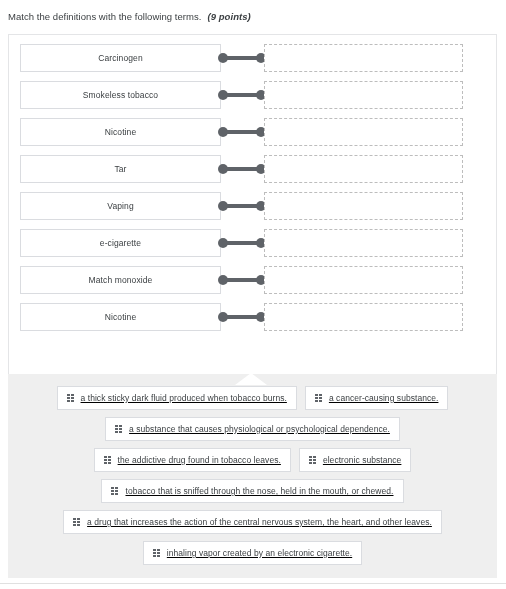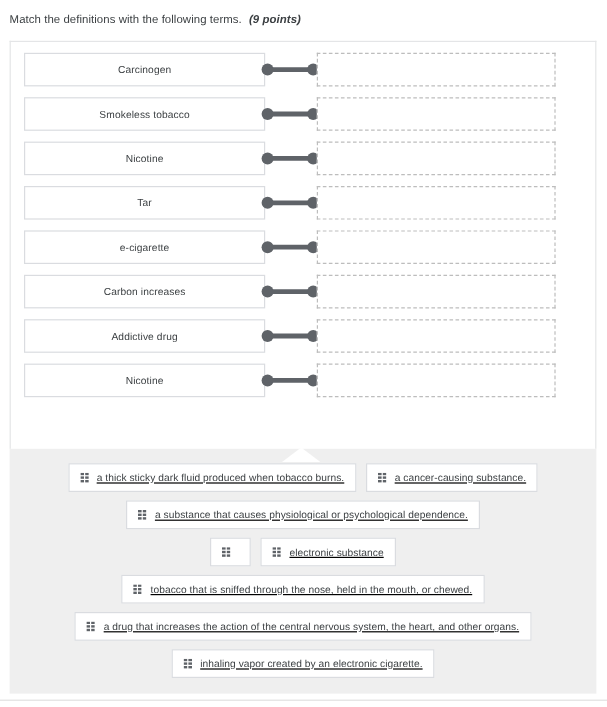--- a/index.html
+++ b/index.html
@@ -250,43 +250,43 @@
           </div>
           <div class="connector">
             <span class="knob left"></span>
             <span class="bar"></span>
             <span class="knob right"></span>
           </div>
           <div class="drop-zone"><span class="term-label"></span></div>
         </div>
         <div class="match-row">
           <div class="term-box">
+            <span class="term-label">Vaping</span>
+          </div>
+          <div class="connector">
+            <span class="knob left"></span>
+            <span class="bar"></span>
+            <span class="knob right"></span>
+          </div>
+          <div class="drop-zone"><span class="term-label"></span></div>
+        </div>
+        <div class="match-row">
+          <div class="term-box">
             <span class="term-label">e-cigarette</span>
           </div>
           <div class="connector">
             <span class="knob left"></span>
             <span class="bar"></span>
             <span class="knob right"></span>
           </div>
           <div class="drop-zone"><span class="term-label"></span></div>
         </div>
         <div class="match-row">
           <div class="term-box">
-            <span class="term-label">Carbon increases</span>
-          </div>
-          <div class="connector">
-            <span class="knob left"></span>
-            <span class="bar"></span>
-            <span class="knob right"></span>
-          </div>
-          <div class="drop-zone"><span class="term-label"></span></div>
-        </div>
-        <div class="match-row">
-          <div class="term-box">
-            <span class="term-label">Addictive drug</span>
+            <span class="term-label">Match monoxide</span>
           </div>
           <div class="connector">
             <span class="knob left"></span>
             <span class="bar"></span>
             <span class="knob right"></span>
           </div>
           <div class="drop-zone"><span class="term-label"></span></div>
         </div>
         <div class="match-row">
           <div class="term-box">
@@ -353,20 +353,21 @@
             <span class="drag-handle">
               <svg width="7" height="9" viewBox="0 0 7 9">
                 <rect x="0" y="0" width="3" height="2" fill="#5f6368"></rect>
                 <rect x="4" y="0" width="3" height="2" fill="#5f6368"></rect>
                 <rect x="0" y="3" width="3" height="2" fill="#5f6368"></rect>
                 <rect x="4" y="3" width="3" height="2" fill="#5f6368"></rect>
                 <rect x="0" y="6" width="3" height="2" fill="#5f6368"></rect>
                 <rect x="4" y="6" width="3" height="2" fill="#5f6368"></rect>
               </svg>
             </span>
+            <span class="chip-text">the addictive drug found in tobacco leaves.</span>
           </div>
           <div class="chip">
             <span class="drag-handle">
               <svg width="7" height="9" viewBox="0 0 7 9">
                 <rect x="0" y="0" width="3" height="2" fill="#5f6368"></rect>
                 <rect x="4" y="0" width="3" height="2" fill="#5f6368"></rect>
                 <rect x="0" y="3" width="3" height="2" fill="#5f6368"></rect>
                 <rect x="4" y="3" width="3" height="2" fill="#5f6368"></rect>
                 <rect x="0" y="6" width="3" height="2" fill="#5f6368"></rect>
                 <rect x="4" y="6" width="3" height="2" fill="#5f6368"></rect>
@@ -395,21 +396,21 @@
             <span class="drag-handle">
               <svg width="7" height="9" viewBox="0 0 7 9">
                 <rect x="0" y="0" width="3" height="2" fill="#5f6368"></rect>
                 <rect x="4" y="0" width="3" height="2" fill="#5f6368"></rect>
                 <rect x="0" y="3" width="3" height="2" fill="#5f6368"></rect>
                 <rect x="4" y="3" width="3" height="2" fill="#5f6368"></rect>
                 <rect x="0" y="6" width="3" height="2" fill="#5f6368"></rect>
                 <rect x="4" y="6" width="3" height="2" fill="#5f6368"></rect>
               </svg>
             </span>
-            <span class="chip-text">a drug that increases the action of the central nervous system, the heart, and other organs.</span>
+            <span class="chip-text">a drug that increases the action of the central nervous system, the heart, and other leaves.</span>
           </div>
         </div>
         <div class="bank-row">
           <div class="chip">
             <span class="drag-handle">
               <svg width="7" height="9" viewBox="0 0 7 9">
                 <rect x="0" y="0" width="3" height="2" fill="#5f6368"></rect>
                 <rect x="4" y="0" width="3" height="2" fill="#5f6368"></rect>
                 <rect x="0" y="3" width="3" height="2" fill="#5f6368"></rect>
                 <rect x="4" y="3" width="3" height="2" fill="#5f6368"></rect>

